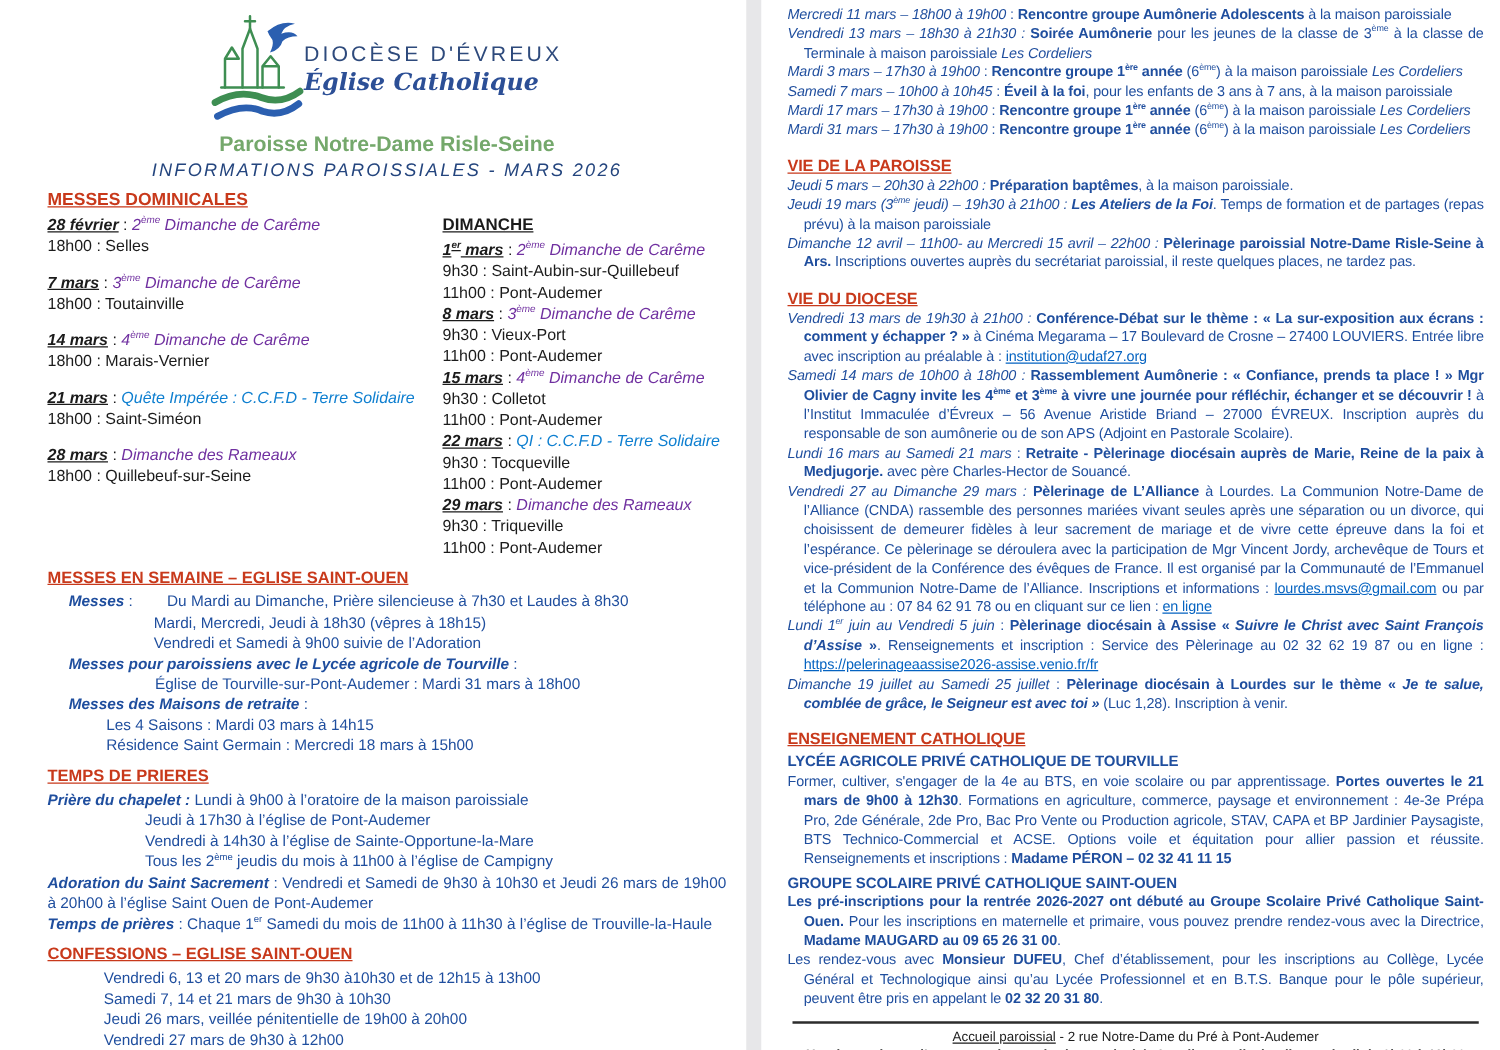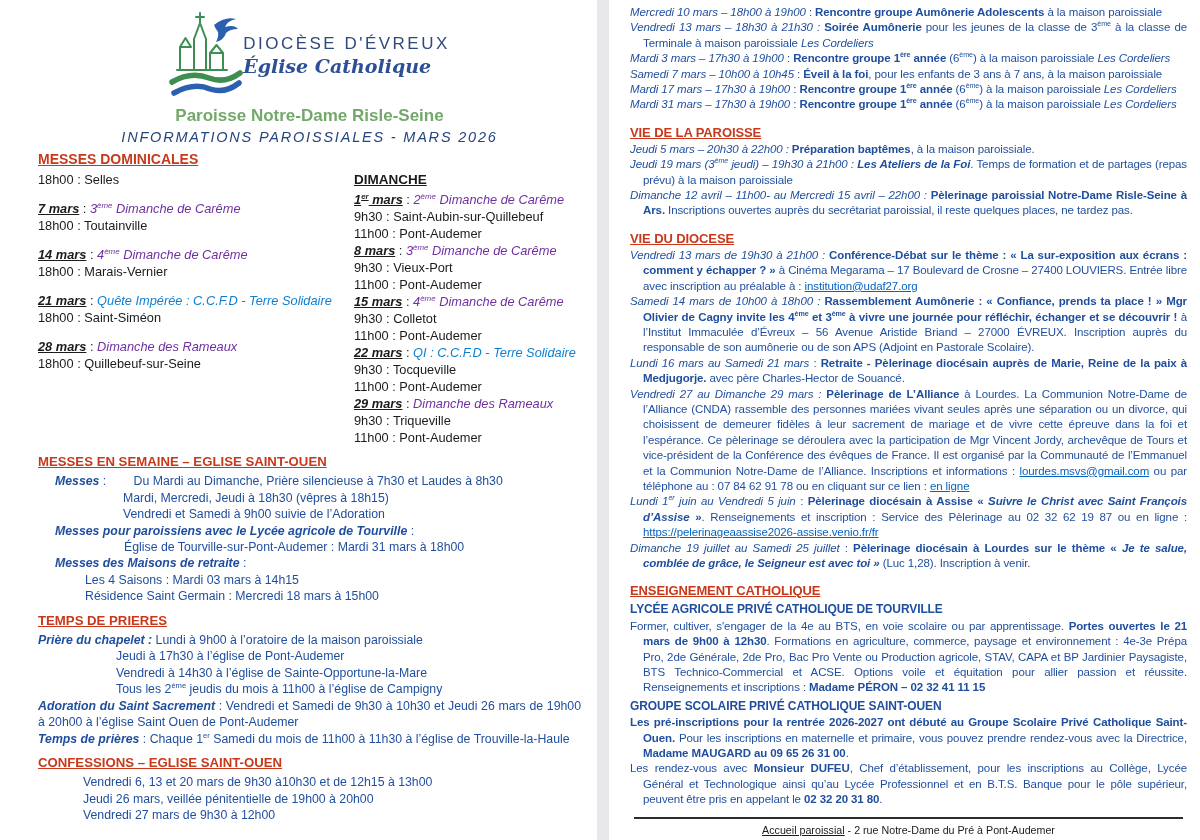--- a/index.html
+++ b/index.html
@@ -98,20 +98,21 @@
     </div>
 
     <div class="parish-name">Paroisse Notre-Dame Risle-Seine</div>
     <div class="doc-title">INFORMATIONS PAROISSIALES - MARS 2026</div>
 
     <div class="mass">
       <div class="h-red mass-heading">MESSES DOMINICALES</div>
       <div class="mass-grid">
         <div>
           <div>
+              <div class="para"><span class="du">28 février</span><span> : </span><span class="pi">2</span><span class="pi sup">ème</span><span class="pi"> Dimanche de Carême</span></div>
               <div class="para"><span>18h00 : Selles</span></div>
               <div class="para gap"><span class="du">7 mars</span><span> : </span><span class="pi">3</span><span class="pi sup">ème</span><span class="pi"> Dimanche de Carême</span></div>
               <div class="para"><span>18h00 : Toutainville</span></div>
               <div class="para gap"><span class="du">14 mars</span><span> : </span><span class="pi">4</span><span class="pi sup">ème</span><span class="pi"> Dimanche de Carême</span></div>
               <div class="para"><span>18h00 : Marais-Vernier</span></div>
               <div class="para gap"><span class="du">21 mars</span><span> : </span><span class="ci">Quête Impérée : C.C.F.D  - Terre Solidaire</span></div>
               <div class="para"><span>18h00 : Saint-Siméon</span></div>
               <div class="para gap"><span class="du">28 mars</span><span> : </span><span class="pi">Dimanche des Rameaux</span></div>
               <div class="para"><span>18h00 : Quillebeuf-sur-Seine</span></div>
             </div>
@@ -151,30 +152,31 @@
         <div class="para ind47"><span>Résidence Saint Germain : Mercredi 18 mars à 15h00</span></div>
         <div class="para h-red"><span>TEMPS DE PRIERES</span></div>
         <div class="para"><span class="bi">Prière du chapelet : </span><span>Lundi à 9h00 à l’oratoire de la maison paroissiale</span></div>
         <div class="para ind78"><span>Jeudi à 17h30 à l’église de Pont-Audemer</span></div>
         <div class="para ind78"><span>Vendredi à 14h30 à l’église de Sainte-Opportune-la-Mare</span></div>
         <div class="para ind78"><span>Tous les 2</span><span class="sup">ème</span><span> jeudis du mois à 11h00 à l’église de Campigny</span></div>
         <div class="para just"><span class="bi">Adoration du Saint Sacrement</span><span> : Vendredi et Samedi de 9h30 à 10h30 et Jeudi 26 mars de 19h00 à 20h00 à l’église Saint Ouen de Pont-Audemer</span></div>
         <div class="para"><span class="bi">Temps de prières</span><span> : Chaque 1</span><span class="sup">er</span><span> Samedi du mois de 11h00 à 11h30 à l’église de Trouville-la-Haule</span></div>
         <div class="para h-red"><span>CONFESSIONS – EGLISE SAINT-OUEN</span></div>
         <div class="para ind45"><span>Vendredi 6, 13 et 20 mars de 9h30 à10h30 et de 12h15 à 13h00</span></div>
+        <div class="para ind45"><span>Samedi 7, 14 et 21 mars de 9h30 à 10h30</span></div>
         <div class="para ind45"><span>Jeudi 26 mars, veillée pénitentielle de 19h00 à 20h00</span></div>
         <div class="para ind45"><span>Vendredi 27 mars de 9h30 à 12h00</span></div>
       </div>
   </div>
 
   <div class="gutter"></div>
 
   <div class="rp">
     <div>
-        <div class="para hang"><span class="i">Mercredi 10 mars – 18h00 à 19h00</span><span> : </span><span class="b">Rencontre groupe Aumônerie Adolescents</span><span> à la maison paroissiale</span></div>
+        <div class="para hang"><span class="i">Mercredi 11 mars – 18h00 à 19h00</span><span> : </span><span class="b">Rencontre groupe Aumônerie Adolescents</span><span> à la maison paroissiale</span></div>
         <div class="para hang"><span class="i">Vendredi 13 mars – 18h30 à 21h30 : </span><span class="b">Soirée Aumônerie</span><span> pour les jeunes de la classe de 3</span><span class="sup">ème</span><span> à la classe de Terminale à maison paroissiale </span><span class="i">Les Cordeliers</span></div>
         <div class="para hang"><span class="i">Mardi 3 mars – 17h30 à 19h00</span><span> : </span><span class="b">Rencontre groupe 1</span><span class="b sup">ère</span><span class="b"> année</span><span> (6</span><span class="sup">ème</span><span>) à la maison paroissiale </span><span class="i">Les Cordeliers</span></div>
         <div class="para hang"><span class="i">Samedi 7 mars – 10h00 à 10h45</span><span> : </span><span class="b">Éveil à la foi</span><span>, pour les enfants de 3 ans à 7 ans, à la maison paroissiale</span></div>
         <div class="para hang"><span class="i">Mardi 17 mars – 17h30 à 19h00</span><span> : </span><span class="b">Rencontre groupe 1</span><span class="b sup">ère</span><span class="b"> année</span><span> (6</span><span class="sup">ème</span><span>) à la maison paroissiale </span><span class="i">Les Cordeliers</span></div>
         <div class="para hang"><span class="i">Mardi 31 mars – 17h30 à 19h00</span><span> : </span><span class="b">Rencontre groupe 1</span><span class="b sup">ère</span><span class="b"> année</span><span> (6</span><span class="sup">ème</span><span>) à la maison paroissiale </span><span class="i">Les Cordeliers</span></div>
         <div class="para h-red"><span>VIE DE LA PAROISSE</span></div>
         <div class="para hang"><span class="i">Jeudi 5 mars – 20h30 à 22h00 : </span><span class="b">Préparation baptêmes</span><span>, à la maison paroissiale.</span></div>
         <div class="para hang"><span class="i">Jeudi 19 mars (3</span><span class="i sup">ème</span><span class="i"> jeudi) – 19h30 à 21h00 : </span><span class="bi">Les Ateliers de la Foi</span><span>. Temps de formation et de partages (repas prévu) à la maison paroissiale</span></div>
         <div class="para hang"><span class="i">Dimanche 12 avril – 11h00- au Mercredi 15 avril – 22h00 : </span><span class="b">Pèlerinage paroissial Notre-Dame Risle-Seine à Ars.</span><span> Inscriptions ouvertes auprès du secrétariat paroissial, il reste quelques places, ne tardez pas.</span></div>
         <div class="para h-red"><span>VIE DU DIOCESE</span></div>

